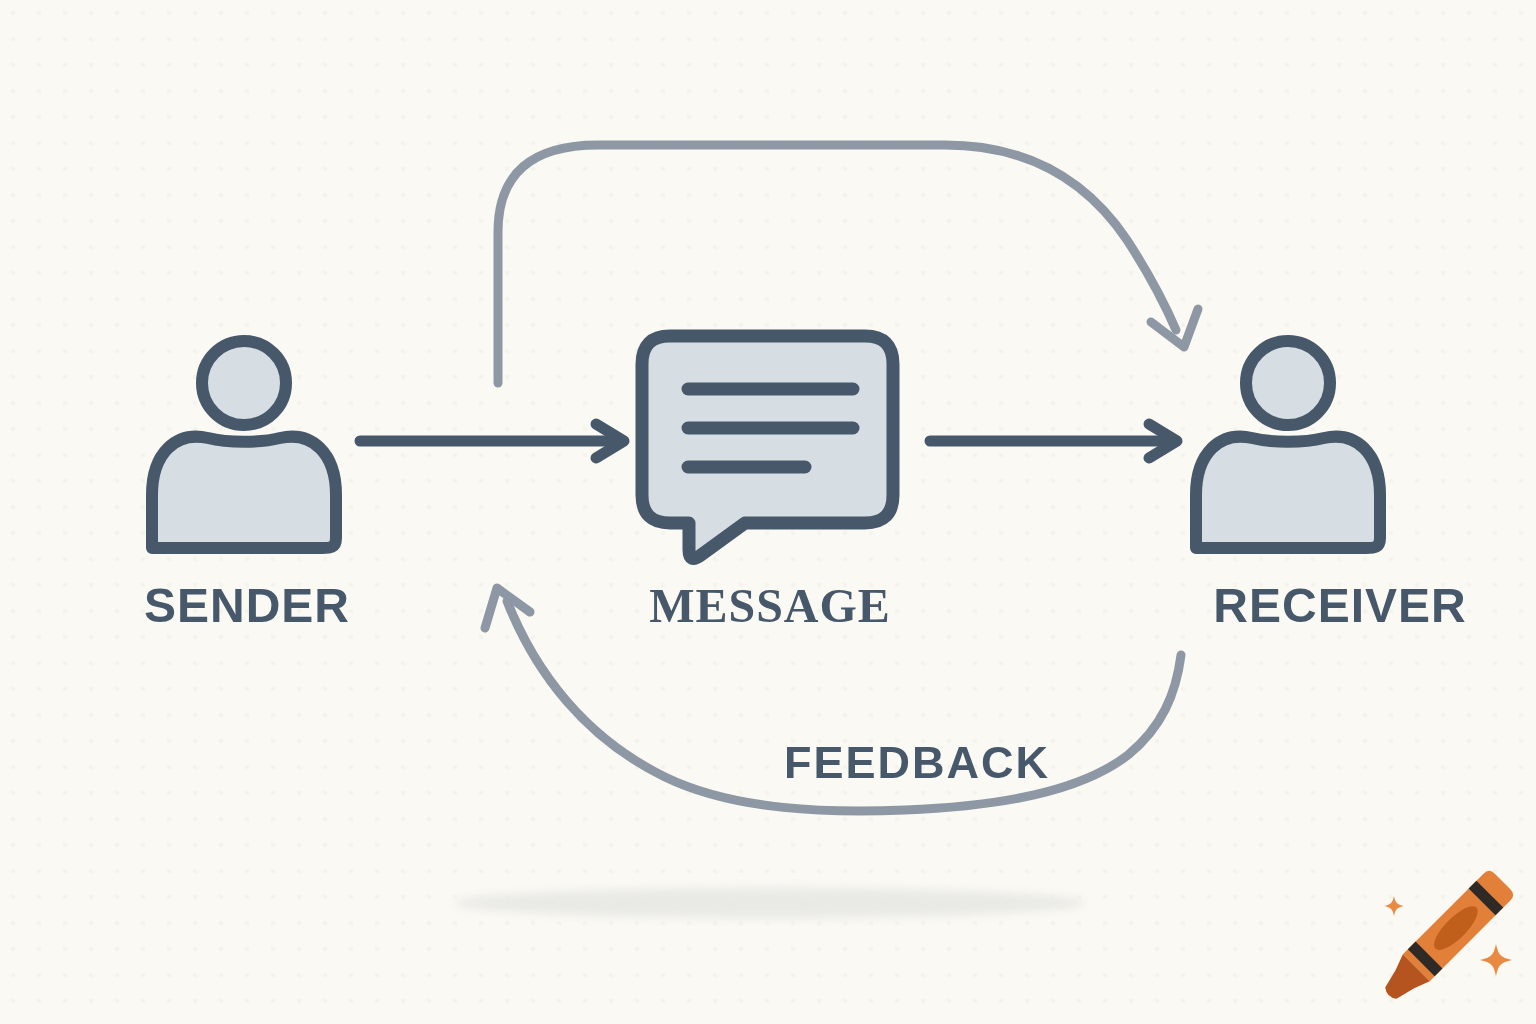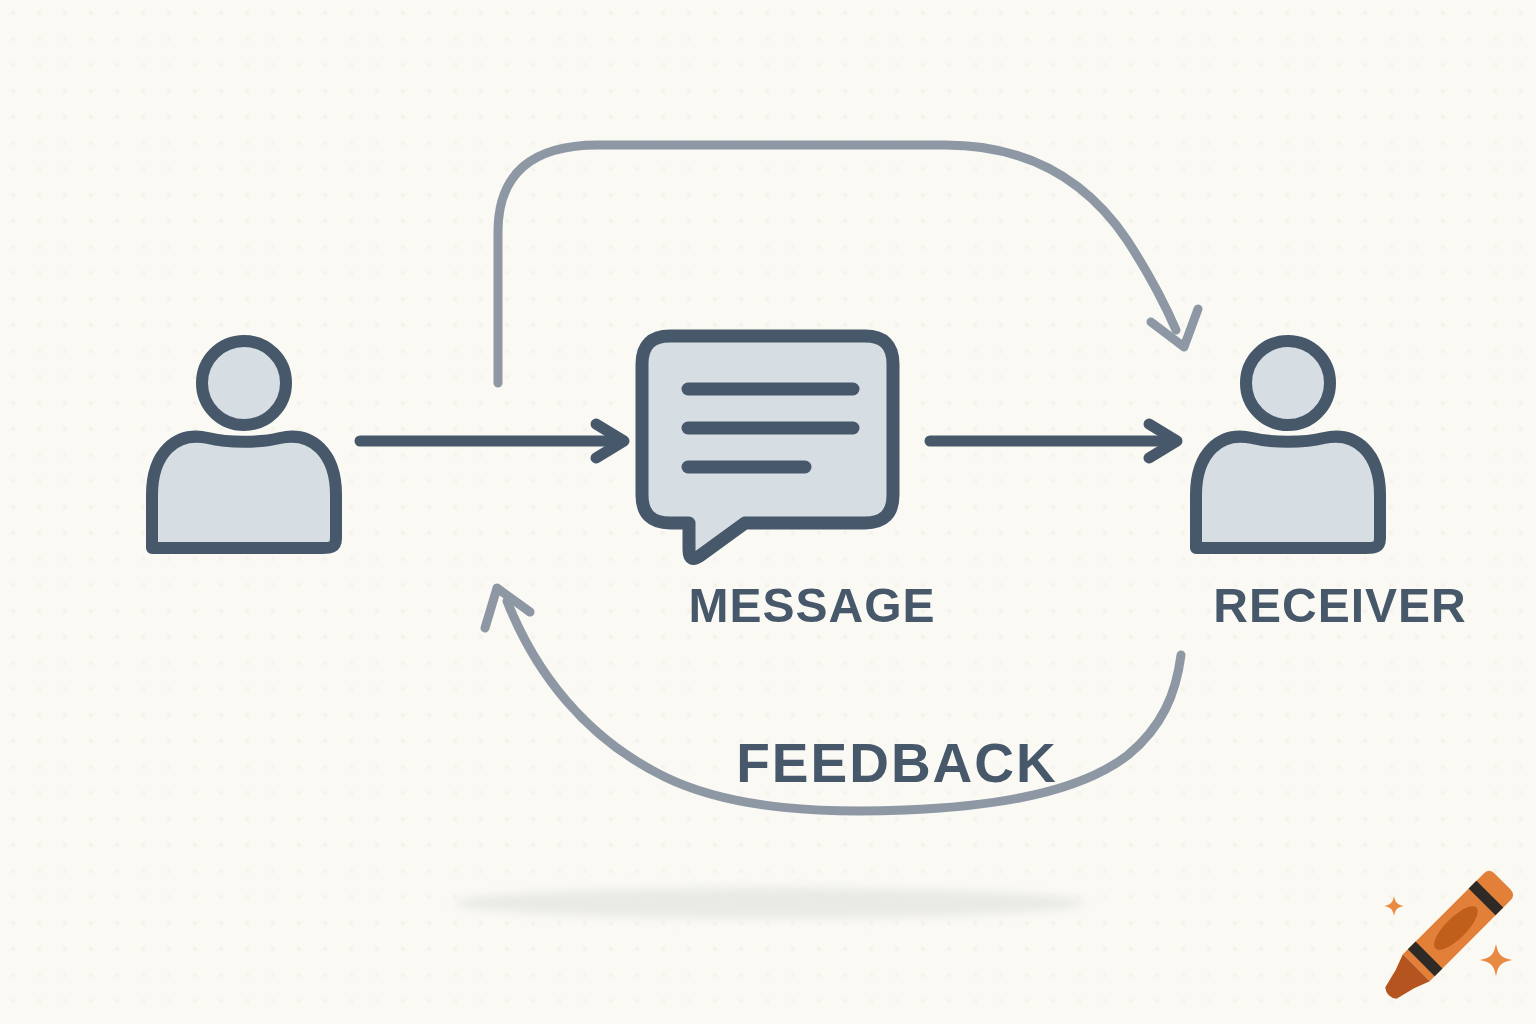--- a/index.html
+++ b/index.html
@@ -62,23 +62,24 @@
     font-weight: 700;
     font-size: 48px;
     letter-spacing: 1px;
     white-space: nowrap;
   }
   .flow-label {
     position: absolute;
     transform: translate(-50%, -50%);
     color: var(--ink, #46586a);
     font-weight: 700;
-    font-size: 55px;
+    font-size: 45px;
     letter-spacing: 2px;
     white-space: nowrap;
+    margin-left: 20px;
   }
   .crayon-body   { fill: var(--crayon-body, #e2803a); }
   .crayon-dark   { fill: var(--crayon-dark, #c05e1c); }
   .crayon-tip    { fill: var(--crayon-tip, #b5541f); }
   .crayon-stripe { fill: var(--crayon-stripe, #2f2a26); }
   .sparkle       { fill: var(--sparkle, #e98a43); }
 </style>
 </head>
 <body>
 
@@ -138,20 +139,21 @@
       </g>
       <g transform="rotate(-45) translate(-52,-32)">
         <path class="sparkle" d="M 0 -10 C 1.5 -3 3 -1.5 10 0 C 3 1.5 1.5 3 0 10 C -1.5 3 -3 1.5 -10 0 C -3 -1.5 -1.5 -3 0 -10 Z"></path>
       </g>
       <g transform="rotate(-45) translate(50,22)">
         <path class="sparkle" d="M 0 -16 C 2.4 -4.8 4.8 -2.4 16 0 C 4.8 2.4 2.4 4.8 0 16 C -2.4 4.8 -4.8 2.4 -16 0 C -4.8 -2.4 -2.4 -4.8 0 -16 Z"></path>
       </g>
     </g>
   </svg>
 
+  <div class="node-label" style="left:247px; top:605px;">SENDER</div>
 
-  <div class="node-label" style="left:812px; top:605px;">MESSAGE</div>
+  <div class="node-label" style="left:770px; top:605px;font-family:Liberation Serif, serif;">MESSAGE</div>
 
   <div class="node-label" style="left:1340px; top:605px;">RECEIVER</div>
 
   <div class="flow-label" style="left:897px; top:763px;">FEEDBACK</div>
 
 </div>
 
 </body></html>

